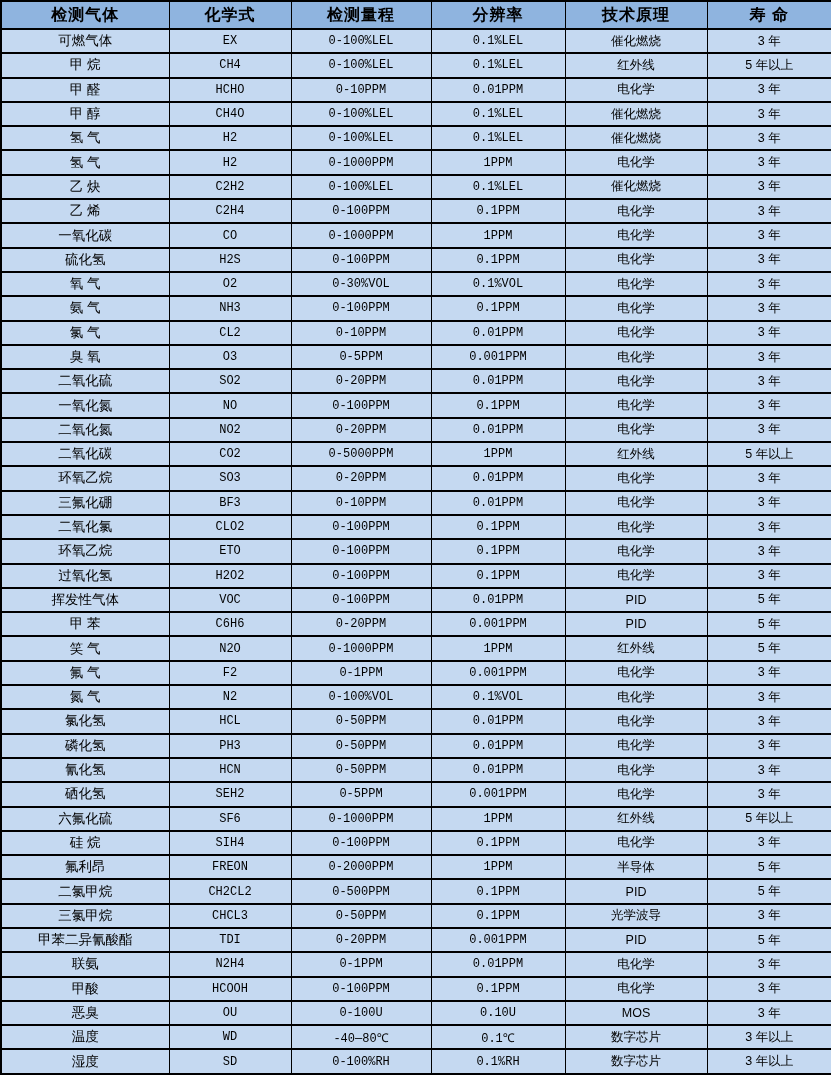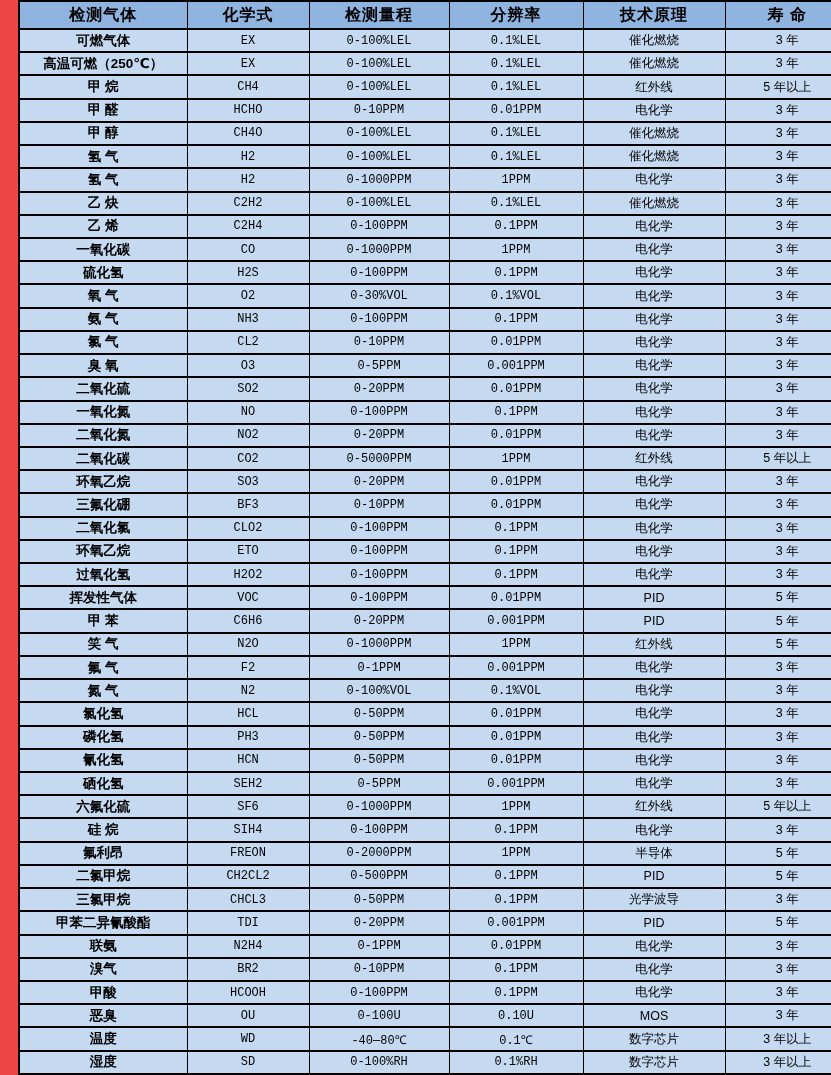--- a/index.html
+++ b/index.html
@@ -5,22 +5,21 @@
   html, body {
     margin: 0;
     padding: 0;
     background: #ffffff;
     font-family: "Liberation Sans", sans-serif;
   }
   .table-wrap {
     width: 807px;
     height: 1075px;
     box-sizing: border-box;
-    background: #ef4444;
-    padding-left: 18px;
+    background: #bef264;
   }
   table.spec-table {
     width: 831px;
     height: 1075px;
     border-collapse: collapse;
     table-layout: fixed;
     border: 2px solid var(--border-color, #000);
   }
   table.spec-table th,
   table.spec-table td {
@@ -44,21 +43,20 @@
     letter-spacing: 1px;
   }
   table.spec-table td {
     background: var(--row-bg, #C5D9F1);
     font-family: "Liberation Mono", "DejaVu Sans Mono", monospace, sans-serif;
     font-size: 12px;
   }
   table.spec-table td.col-0 {
     font-size: 13.5px;
     font-family: "Liberation Sans", "DejaVu Sans", sans-serif;
-    font-weight: bold;
   }
   table.spec-table td.col-4,
   table.spec-table td.col-5 {
     font-size: 12.5px;
     font-family: "Liberation Sans", "DejaVu Sans", sans-serif;
   }
   col.c0 { width: 168px; }
   col.c1 { width: 122px; }
   col.c2 { width: 140px; }
   col.c3 { width: 134px; }
@@ -91,28 +89,20 @@
     <tbody>
         <tr>
           <td class="col-0">可燃气体</td>
           <td class="col-1">EX</td>
           <td class="col-2">0-100%LEL</td>
           <td class="col-3">0.1%LEL</td>
           <td class="col-4">催化燃烧</td>
           <td class="col-5">3 年</td>
         </tr>
         <tr>
-          <td class="col-0">高温可燃（250℃）</td>
-          <td class="col-1">EX</td>
-          <td class="col-2">0-100%LEL</td>
-          <td class="col-3">0.1%LEL</td>
-          <td class="col-4">催化燃烧</td>
-          <td class="col-5">3 年</td>
-        </tr>
-        <tr>
           <td class="col-0">甲 烷</td>
           <td class="col-1">CH4</td>
           <td class="col-2">0-100%LEL</td>
           <td class="col-3">0.1%LEL</td>
           <td class="col-4">红外线</td>
           <td class="col-5">5 年以上</td>
         </tr>
         <tr>
           <td class="col-0">甲 醛</td>
           <td class="col-1">HCHO</td>
@@ -403,28 +393,20 @@
         </tr>
         <tr>
           <td class="col-0">联氨</td>
           <td class="col-1">N2H4</td>
           <td class="col-2">0-1PPM</td>
           <td class="col-3">0.01PPM</td>
           <td class="col-4">电化学</td>
           <td class="col-5">3 年</td>
         </tr>
         <tr>
-          <td class="col-0">溴气</td>
-          <td class="col-1">BR2</td>
-          <td class="col-2">0-10PPM</td>
-          <td class="col-3">0.1PPM</td>
-          <td class="col-4">电化学</td>
-          <td class="col-5">3 年</td>
-        </tr>
-        <tr>
           <td class="col-0">甲酸</td>
           <td class="col-1">HCOOH</td>
           <td class="col-2">0-100PPM</td>
           <td class="col-3">0.1PPM</td>
           <td class="col-4">电化学</td>
           <td class="col-5">3 年</td>
         </tr>
         <tr>
           <td class="col-0">恶臭</td>
           <td class="col-1">OU</td>

